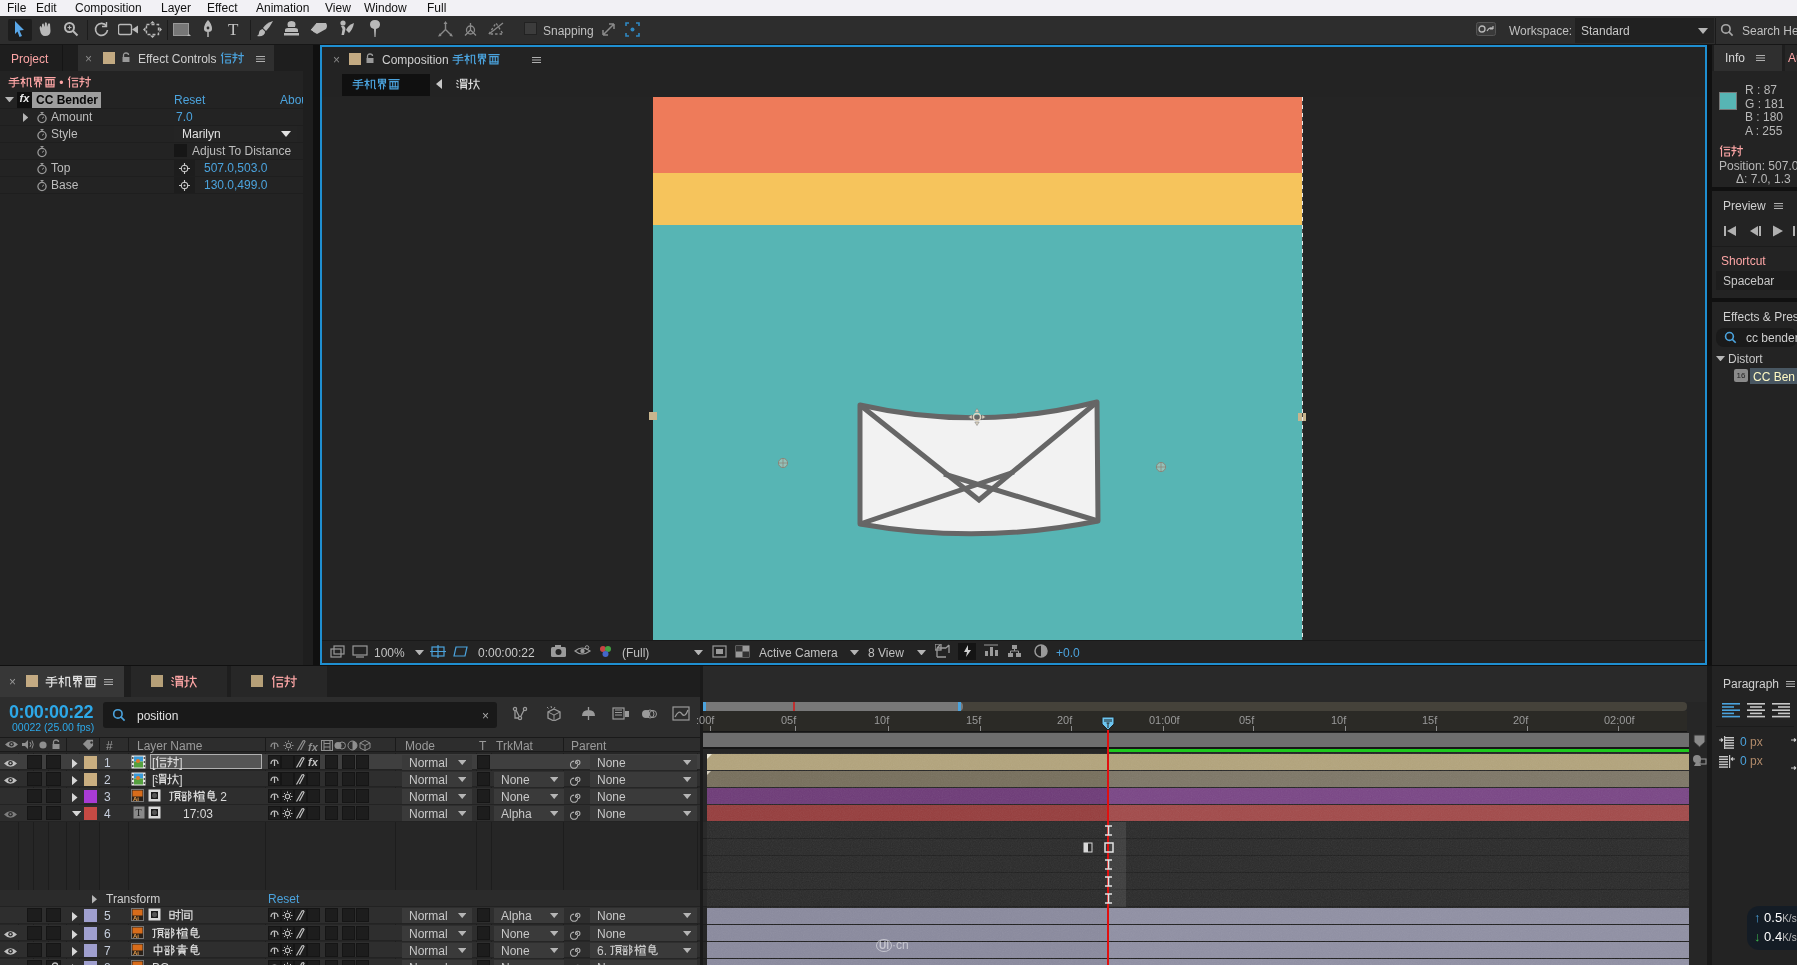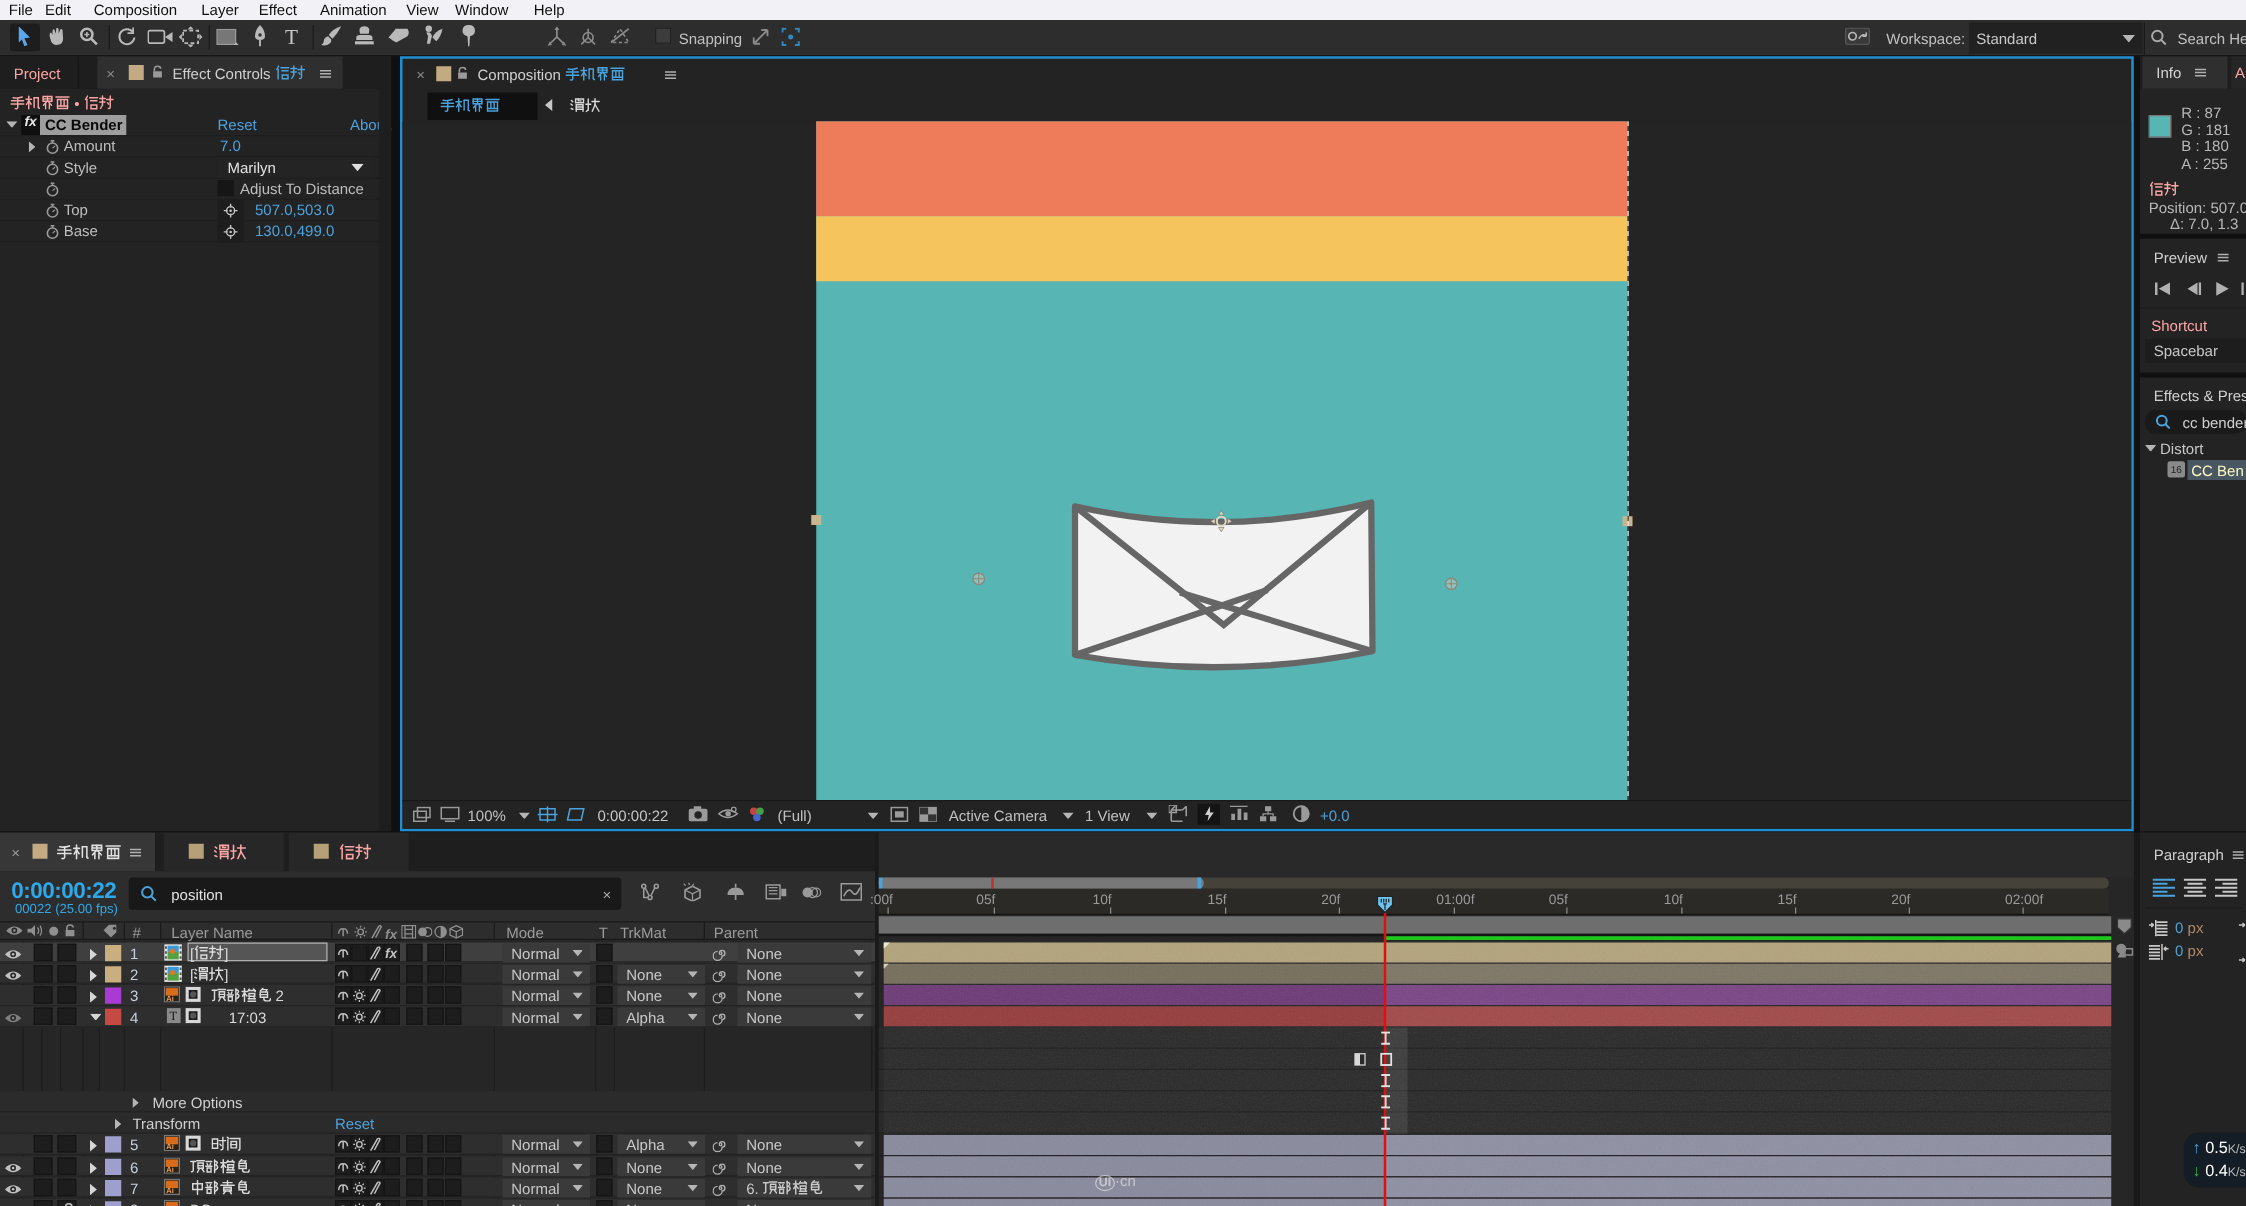--- a/index.html
+++ b/index.html
@@ -152,21 +152,21 @@
     </svg>
 <div class="a" style="left:0;top:0;width:1797px;height:16px;background:#f2f1f5;color:#101010;font-size:12px">
 <span class="a t" style="left:7px;top:1px">File</span>
 <span class="a t" style="left:36px;top:1px">Edit</span>
 <span class="a t" style="left:75px;top:1px">Composition</span>
 <span class="a t" style="left:161px;top:1px">Layer</span>
 <span class="a t" style="left:207px;top:1px">Effect</span>
 <span class="a t" style="left:256px;top:1px">Animation</span>
 <span class="a t" style="left:325px;top:1px">View</span>
 <span class="a t" style="left:364px;top:1px">Window</span>
-<span class="a t" style="left:427px;top:1px">Help</span>
+<span class="a t" style="left:427px;top:1px">Full</span>
 </div>
 <div class="a" style="left:0;top:16px;width:1797px;height:29px;background:#2d2d2d;border-bottom:1px solid #161616">
 <div class="a" style="left:8px;top:3px;width:24px;height:22px;background:#1d1d1d;border-radius:2px"></div>
 <span class="a" style="left:13px;top:5px">
         <svg width="13" height="17" viewBox="0 0 13 17" style="display:block;">
           <path d="M2,0 L11,9 L6.5,9.5 L9,15 L6.5,16 L4.5,10.5 L2,13 Z" fill="#59a7e8"></path>
         </svg>
       </span>
 <span class="a" style="left:37px;top:6px">
         <svg width="17" height="15" viewBox="0 0 17 15" style="display:block;">
@@ -624,21 +624,21 @@
             <rect x="1" y="1" width="6.5" height="5.5" fill="#333"></rect>
             <rect x="7.5" y="6.5" width="6.5" height="5.5" fill="#333"></rect>
           </svg>
         </span>
 <span class="a t" style="left:437px;top:5px;color:#c0c0c0">Active Camera</span>
 <span class="a" style="left:528px;top:9px">
           <svg width="9.0" height="5.3999999999999995" viewBox="0 0 9.0 5.3999999999999995" style="display:block;">
             <path d="M0,0 H9.0 L4.5,5.3999999999999995 Z" fill="#b5b5b5"></path>
           </svg>
         </span>
-<span class="a t" style="left:546px;top:5px;color:#c0c0c0">1 View</span>
+<span class="a t" style="left:546px;top:5px;color:#c0c0c0">8 View</span>
 <span class="a" style="left:595px;top:9px">
           <svg width="9.0" height="5.3999999999999995" viewBox="0 0 9.0 5.3999999999999995" style="display:block;">
             <path d="M0,0 H9.0 L4.5,5.3999999999999995 Z" fill="#b5b5b5"></path>
           </svg>
         </span>
 <span class="a" style="left:613px;top:3px">
           <svg width="16" height="14" viewBox="0 0 16 14" style="display:block;">
             <g stroke="#9a9a9a" stroke-width="1.3" fill="none">
               <path d="M2,13 V4 M2,4 L5,1 M2,4 H11 M11,4 L14,1 M14,1 V9 M11,13 H2"></path>
               <rect x="8,6" width="6" height="6"></rect>
@@ -1286,28 +1286,20 @@
         </svg>
       </span>
       <div class="a dd" style="left:590px;top:1px;width:107px;height:15px"></div>
       <span class="a t" style="left:597px;top:2px;color:#c8c8c8">None</span>
       <span class="a" style="left:683px;top:6px">
         <svg width="8.4" height="5.04" viewBox="0 0 8.4 5.04" style="display:block;">
           <path d="M0,0 H8.4 L4.2,5.04 Z" fill="#b5b5b5"></path>
         </svg>
       </span>
     </div>
-<div class="a" style="left:0;top:873.2px;width:700px;height:16.85px;background:#2b2b2b;border-bottom:1px solid #222">
-      <span class="a" style="left:106px;top:5px">
-        <svg width="5.04" height="8.4" viewBox="0 0 5.04 8.4" style="display:block;">
-          <path d="M0,0 V8.4 L5.04,4.2 Z" fill="#b5b5b5"></path>
-        </svg>
-      </span>
-      <span class="a t" style="left:122px;top:2px;color:#cfcfcf">More Options</span>
-    </div>
 <div class="a" style="left:0;top:890.3px;width:820px;height:16.85px;background:#2b2b2b;border-bottom:1px solid #222">
       <span class="a" style="left:92px;top:5px">
         <svg width="5.04" height="8.4" viewBox="0 0 5.04 8.4" style="display:block;">
           <path d="M0,0 V8.4 L5.04,4.2 Z" fill="#b5b5b5"></path>
         </svg>
       </span>
       <span class="a t" style="left:106px;top:2px;color:#cfcfcf">Transform</span>
       <span class="a t blue" style="left:268px;top:2px">Reset</span>
     </div>
 <div class="a" style="left:0;top:907.4px;width:700px;height:16.85px;background:#2e2e2e;border-bottom:1px solid #232323">

